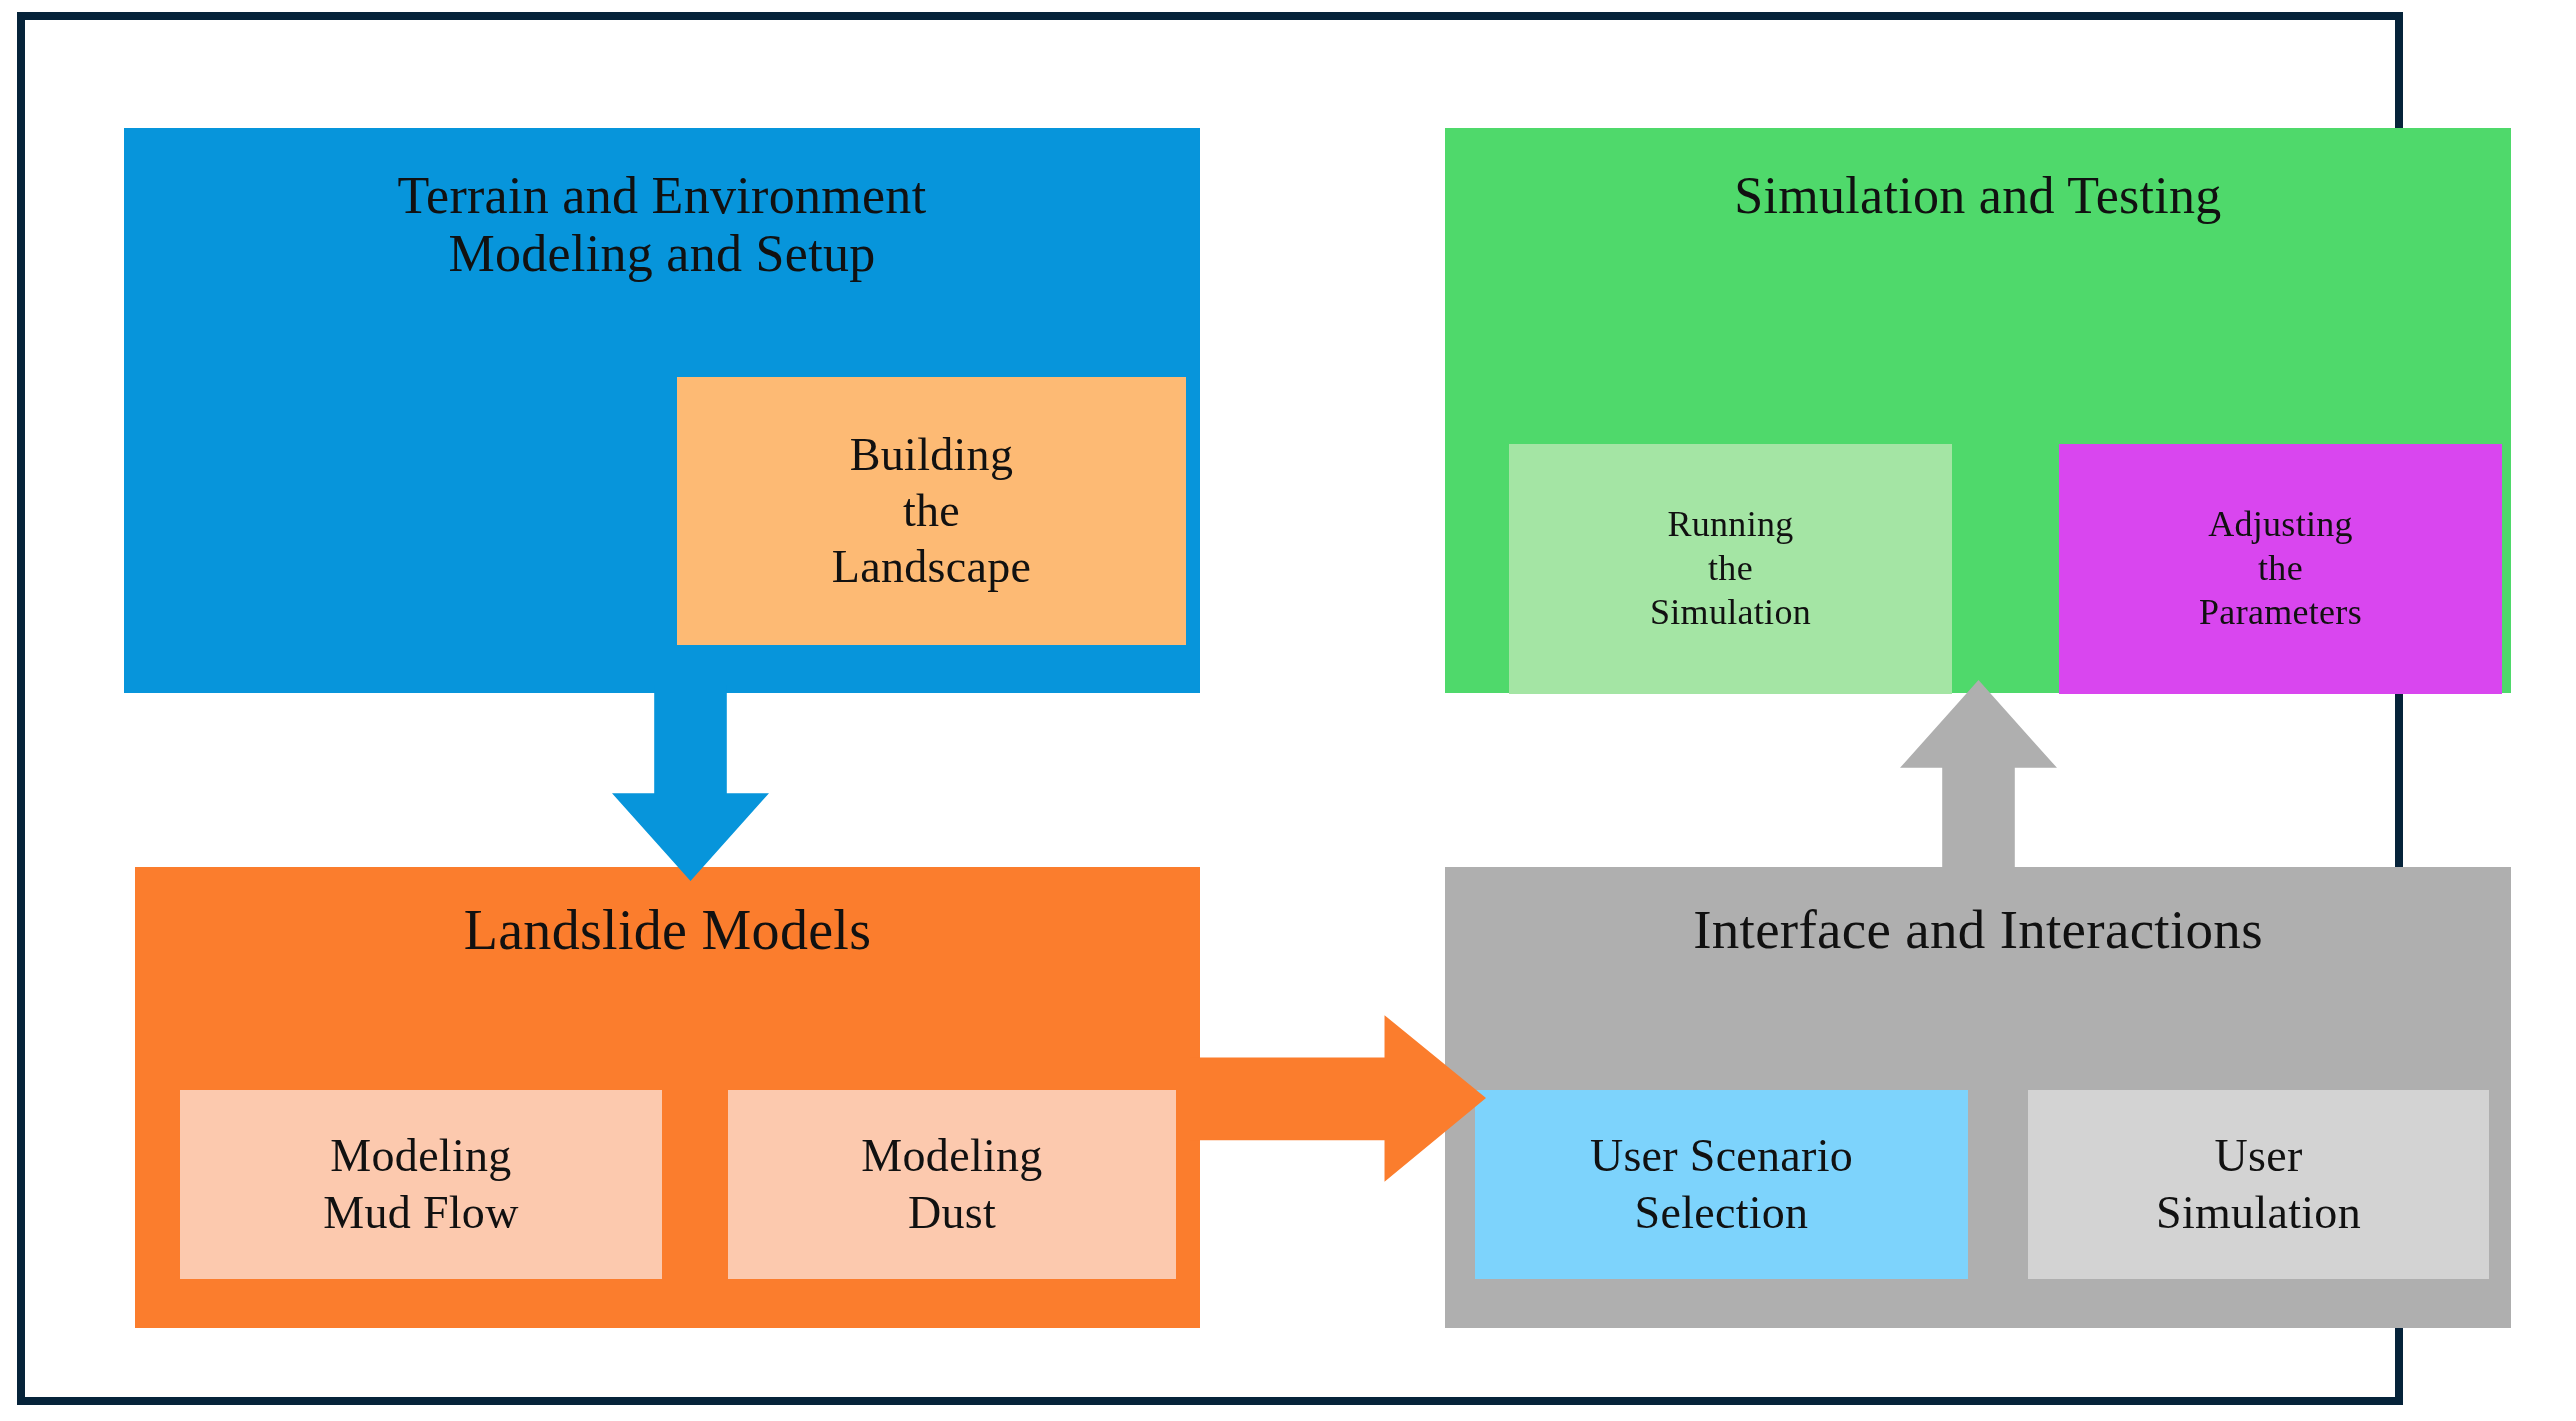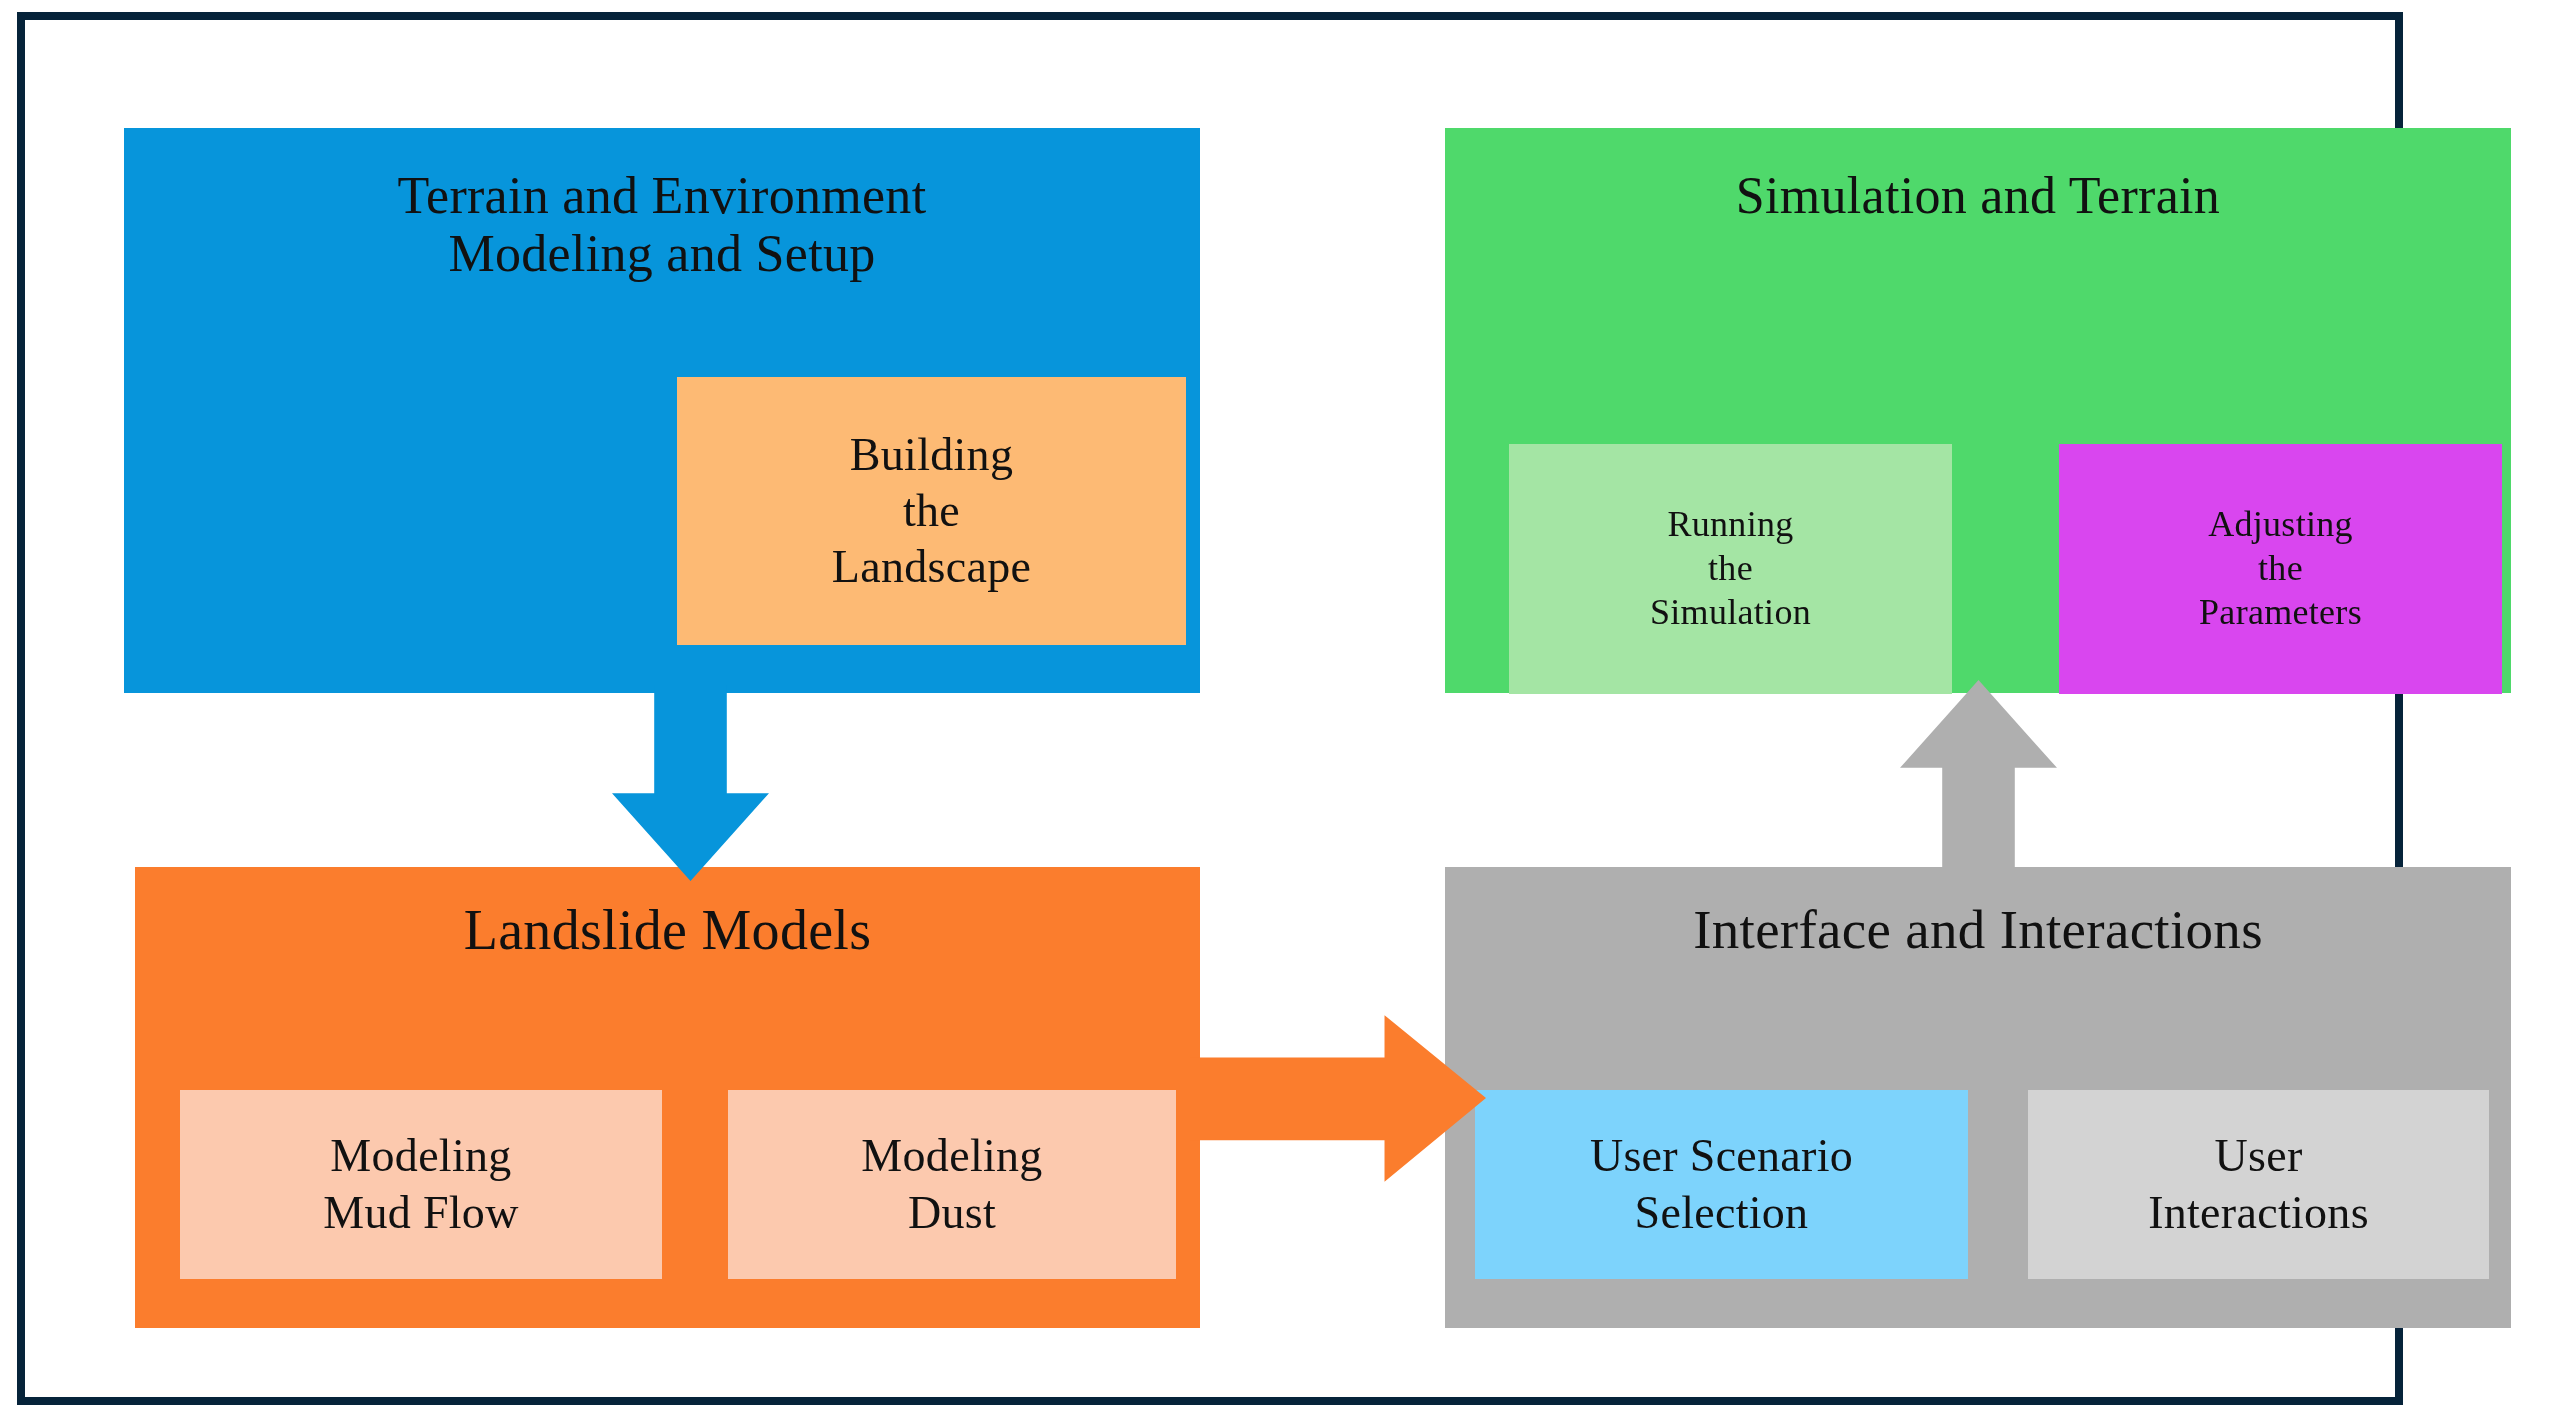--- a/index.html
+++ b/index.html
@@ -60,21 +60,21 @@
       <div class="group-title" id="title-terrain">Terrain and Environment
 Modeling and Setup</div>
       <div class="sub-box" id="sub-building-landscape">
         <span class="sub-label">Building
 the
 Landscape</span>
       </div>
     </div>
 
     <div class="group-box" id="box-simulation">
-      <div class="group-title" id="title-simulation">Simulation and Terrain</div>
+      <div class="group-title" id="title-simulation">Simulation and Testing</div>
       <div class="sub-box" id="sub-running-simulation">
         <span class="sub-label">Running
 the
 Simulation</span>
       </div>
       <div class="sub-box" id="sub-adjusting-parameters">
         <span class="sub-label">Adjusting
 the
 Parameters</span>
       </div>
@@ -93,21 +93,21 @@
     </div>
 
     <div class="group-box" id="box-interface">
       <div class="group-title" id="title-interface">Interface and Interactions</div>
       <div class="sub-box" id="sub-user-scenario">
         <span class="sub-label">User Scenario
 Selection</span>
       </div>
       <div class="sub-box" id="sub-user-positioning">
         <span class="sub-label">User
-Interactions</span>
+Simulation</span>
       </div>
     </div>
 
     <svg class="arrow" id="arrow-blue-down" viewBox="0 0 186 232">
       <polygon points="50,0 136,0 136,128 186,128 93,232 0,128 50,128" fill="#0795db"></polygon>
     </svg>
 
     <svg class="arrow" id="arrow-orange-right" viewBox="0 0 350 197">
       <polygon points="0,50 230,50 230,0 350,98 230,197 230,148 0,148" fill="#fb7d2d"></polygon>
     </svg>

